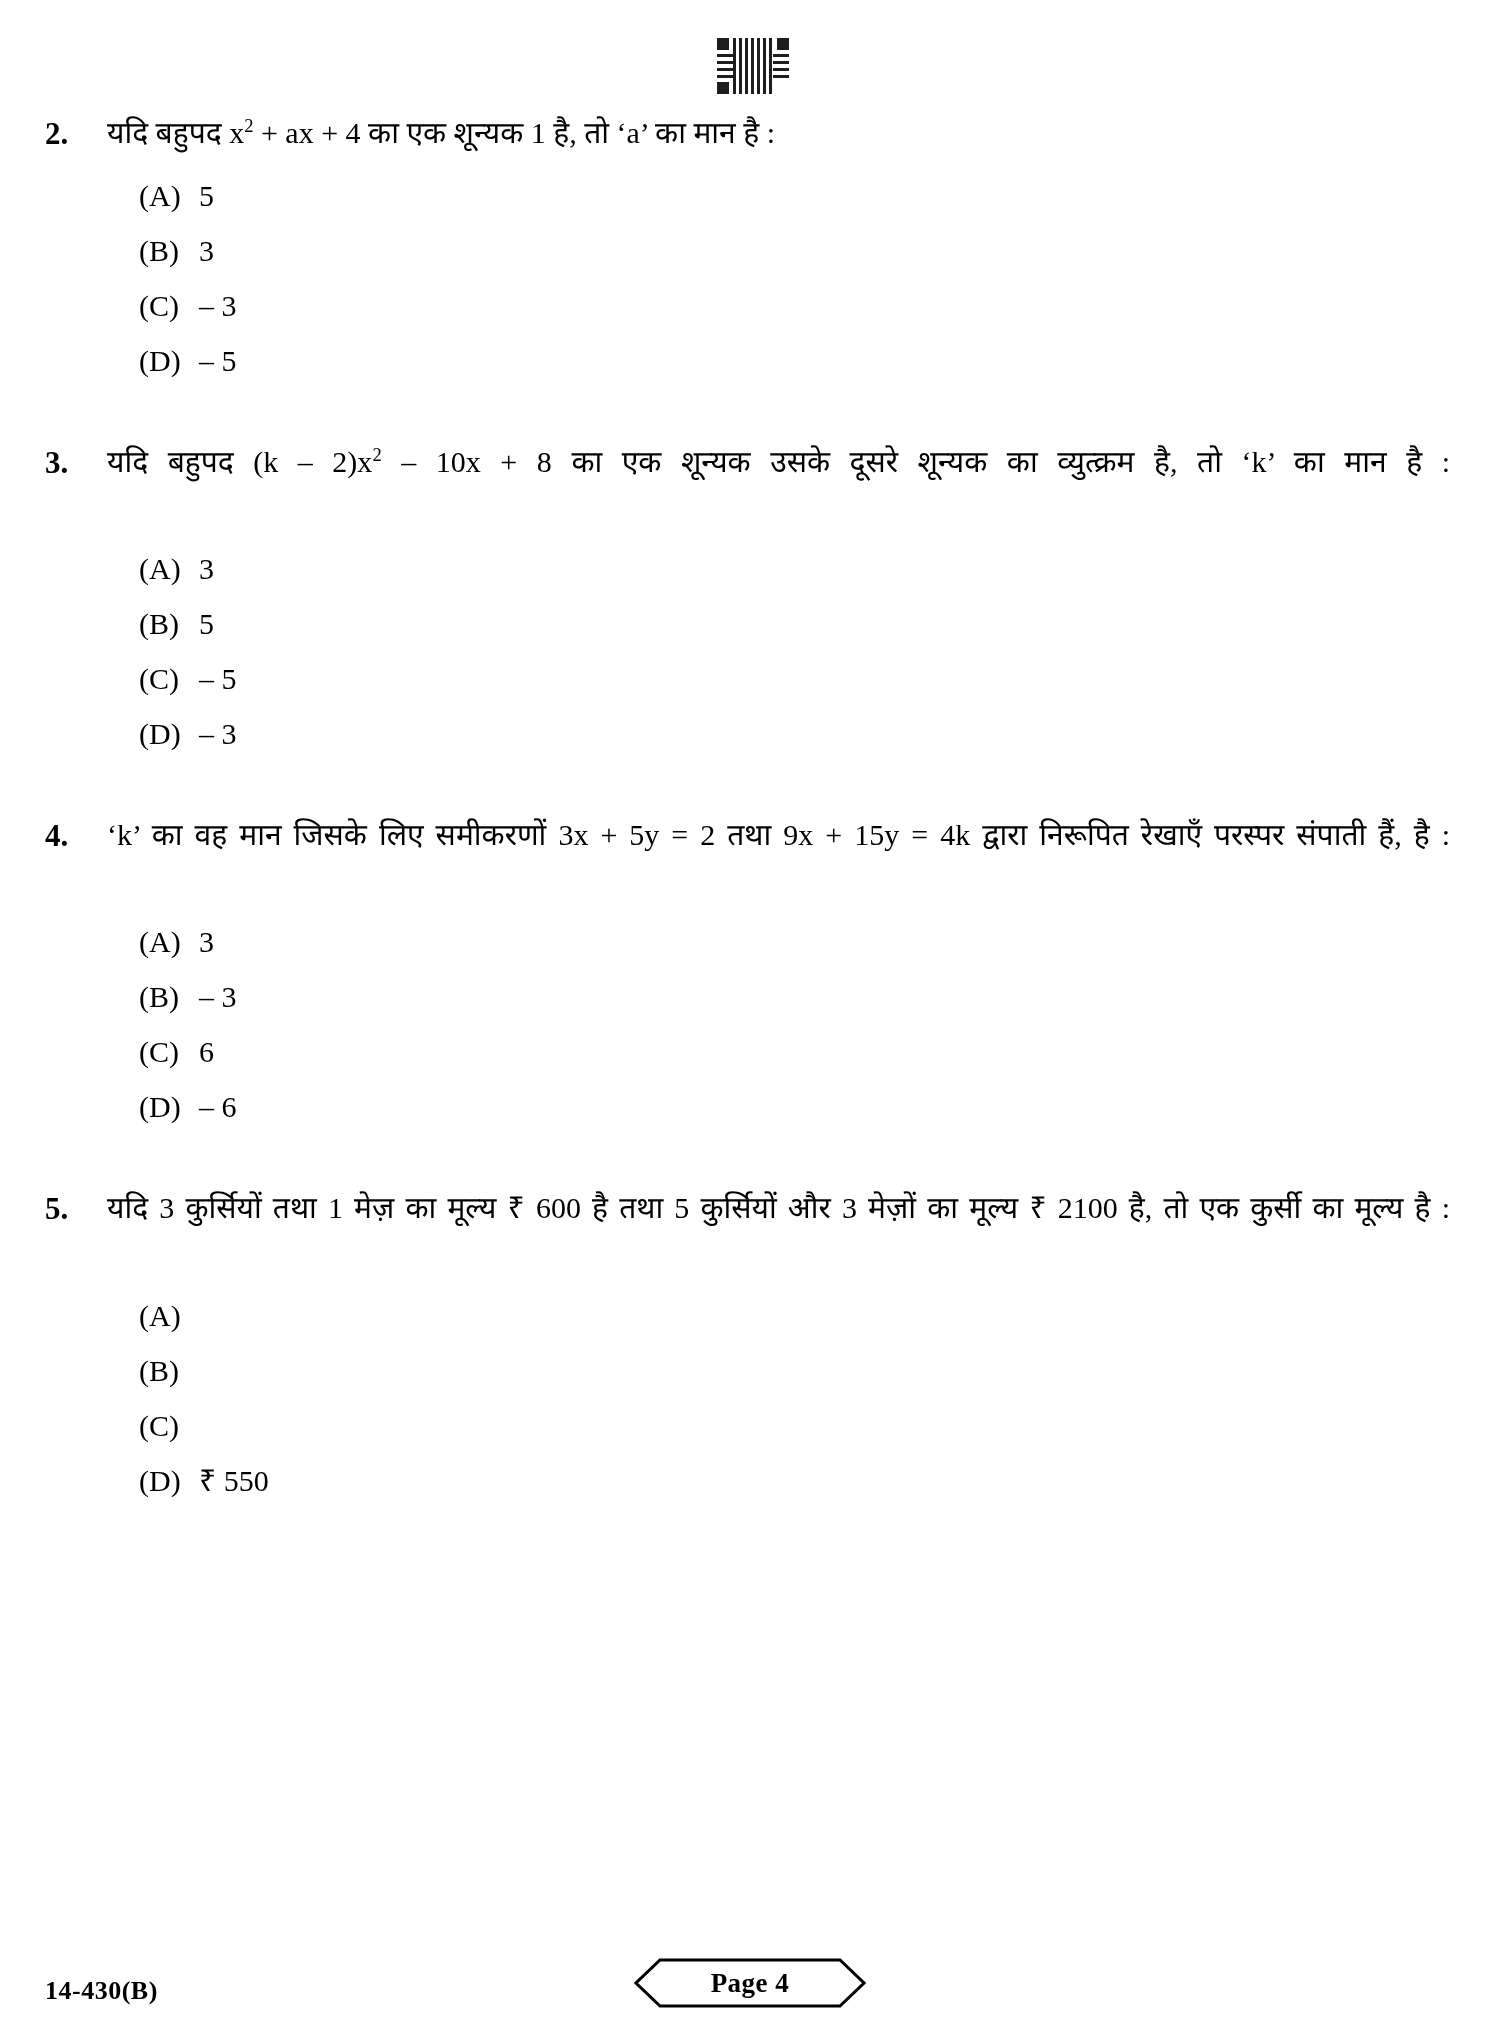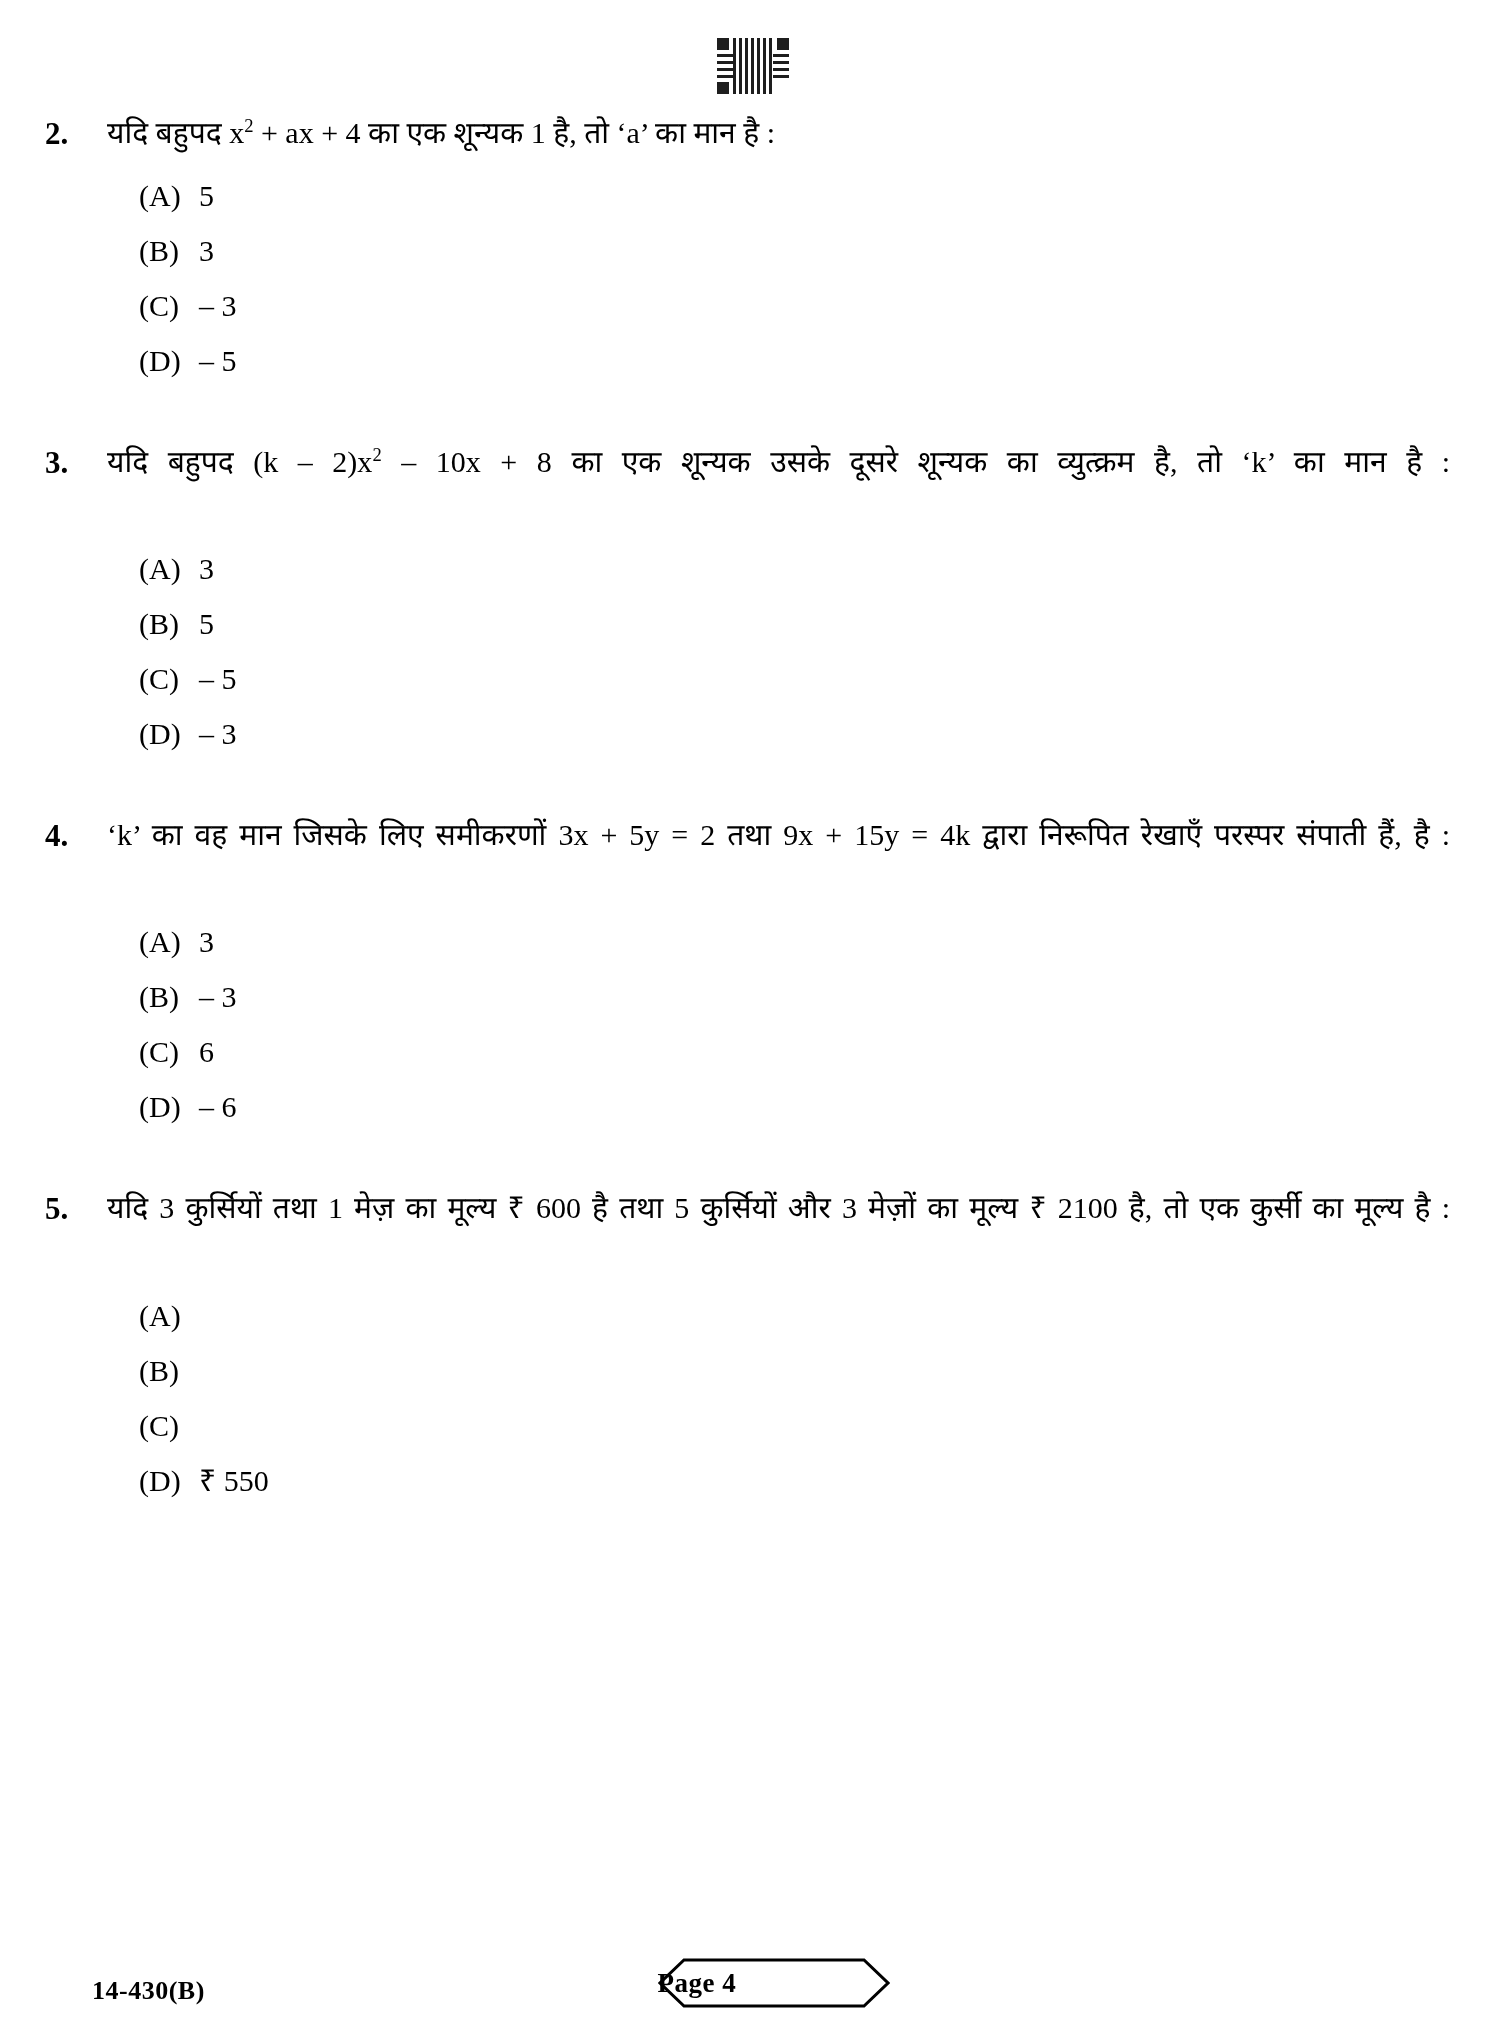--- a/index.html
+++ b/index.html
@@ -111,40 +111,39 @@
 
   .spacer-lg { height: 28px; }
 
   
   .footer {
     position: absolute;
     left: 45px;
     right: 50px;
     bottom: 26px;
     height: 54px;
-    margin-left: 47px;
   }
   .footer-code {
     position: absolute;
     left: 0;
     bottom: 2px;
     font-size: 26px;
     font-weight: bold;
     letter-spacing: .5px;
   }
   .page-banner {
     position: absolute;
     left: 50%;
     bottom: 0;
     transform: translateX(-50%);
     width: 232px;
     height: 50px;
     display: flex;
     align-items: center;
-    justify-content: flex-start;
+    justify-content: center;
   }
   .page-banner .shape {
     position: absolute;
     inset: 0;
   }
   .page-banner .label {
     position: relative;
     font-size: 27px;
     font-weight: bold;
     letter-spacing: .5px;

